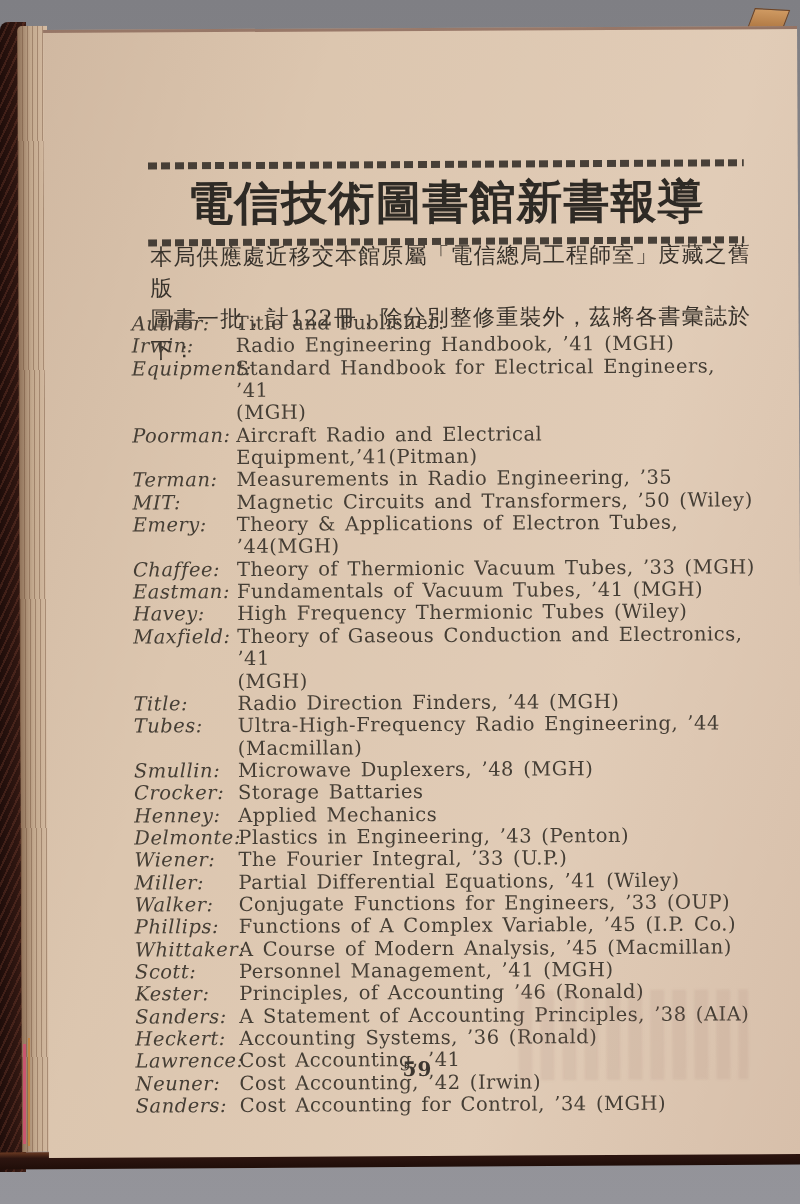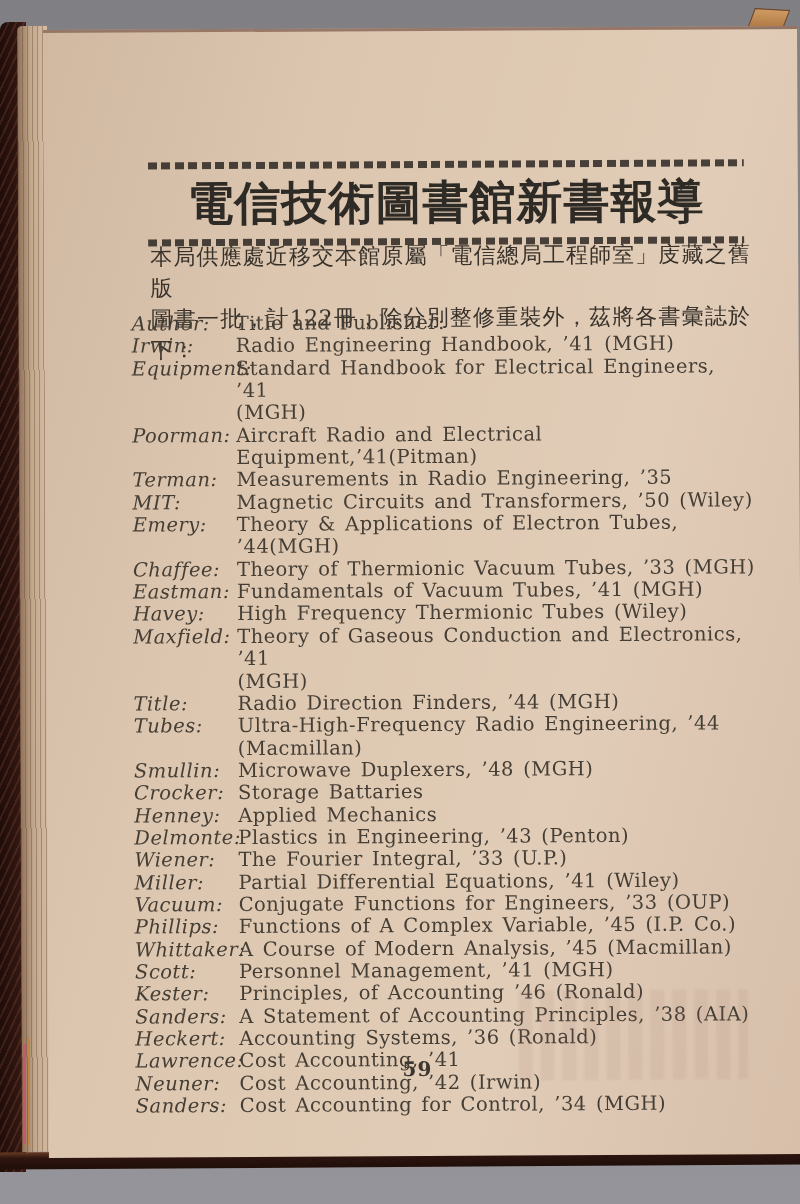--- a/index.html
+++ b/index.html
@@ -205,21 +205,21 @@
     <span class="author">Wiener:</span>
     <span class="btitle">The Fourier Integral, ’33 (U.P.)</span>
   </div>
 
   <div class="row">
     <span class="author">Miller:</span>
     <span class="btitle">Partial Differential Equations, ’41 (Wiley)</span>
   </div>
 
   <div class="row">
-    <span class="author">Vacuum:</span>
+    <span class="author">Walker:</span>
     <span class="btitle">Conjugate Functions for Engineers, ’33 (OUP)</span>
   </div>
 
   <div class="row">
     <span class="author">Phillips:</span>
     <span class="btitle">Functions of A Complex Variable, ’45 (I.P. Co.)</span>
   </div>
 
   <div class="row">
     <span class="author">Whittaker:</span>

